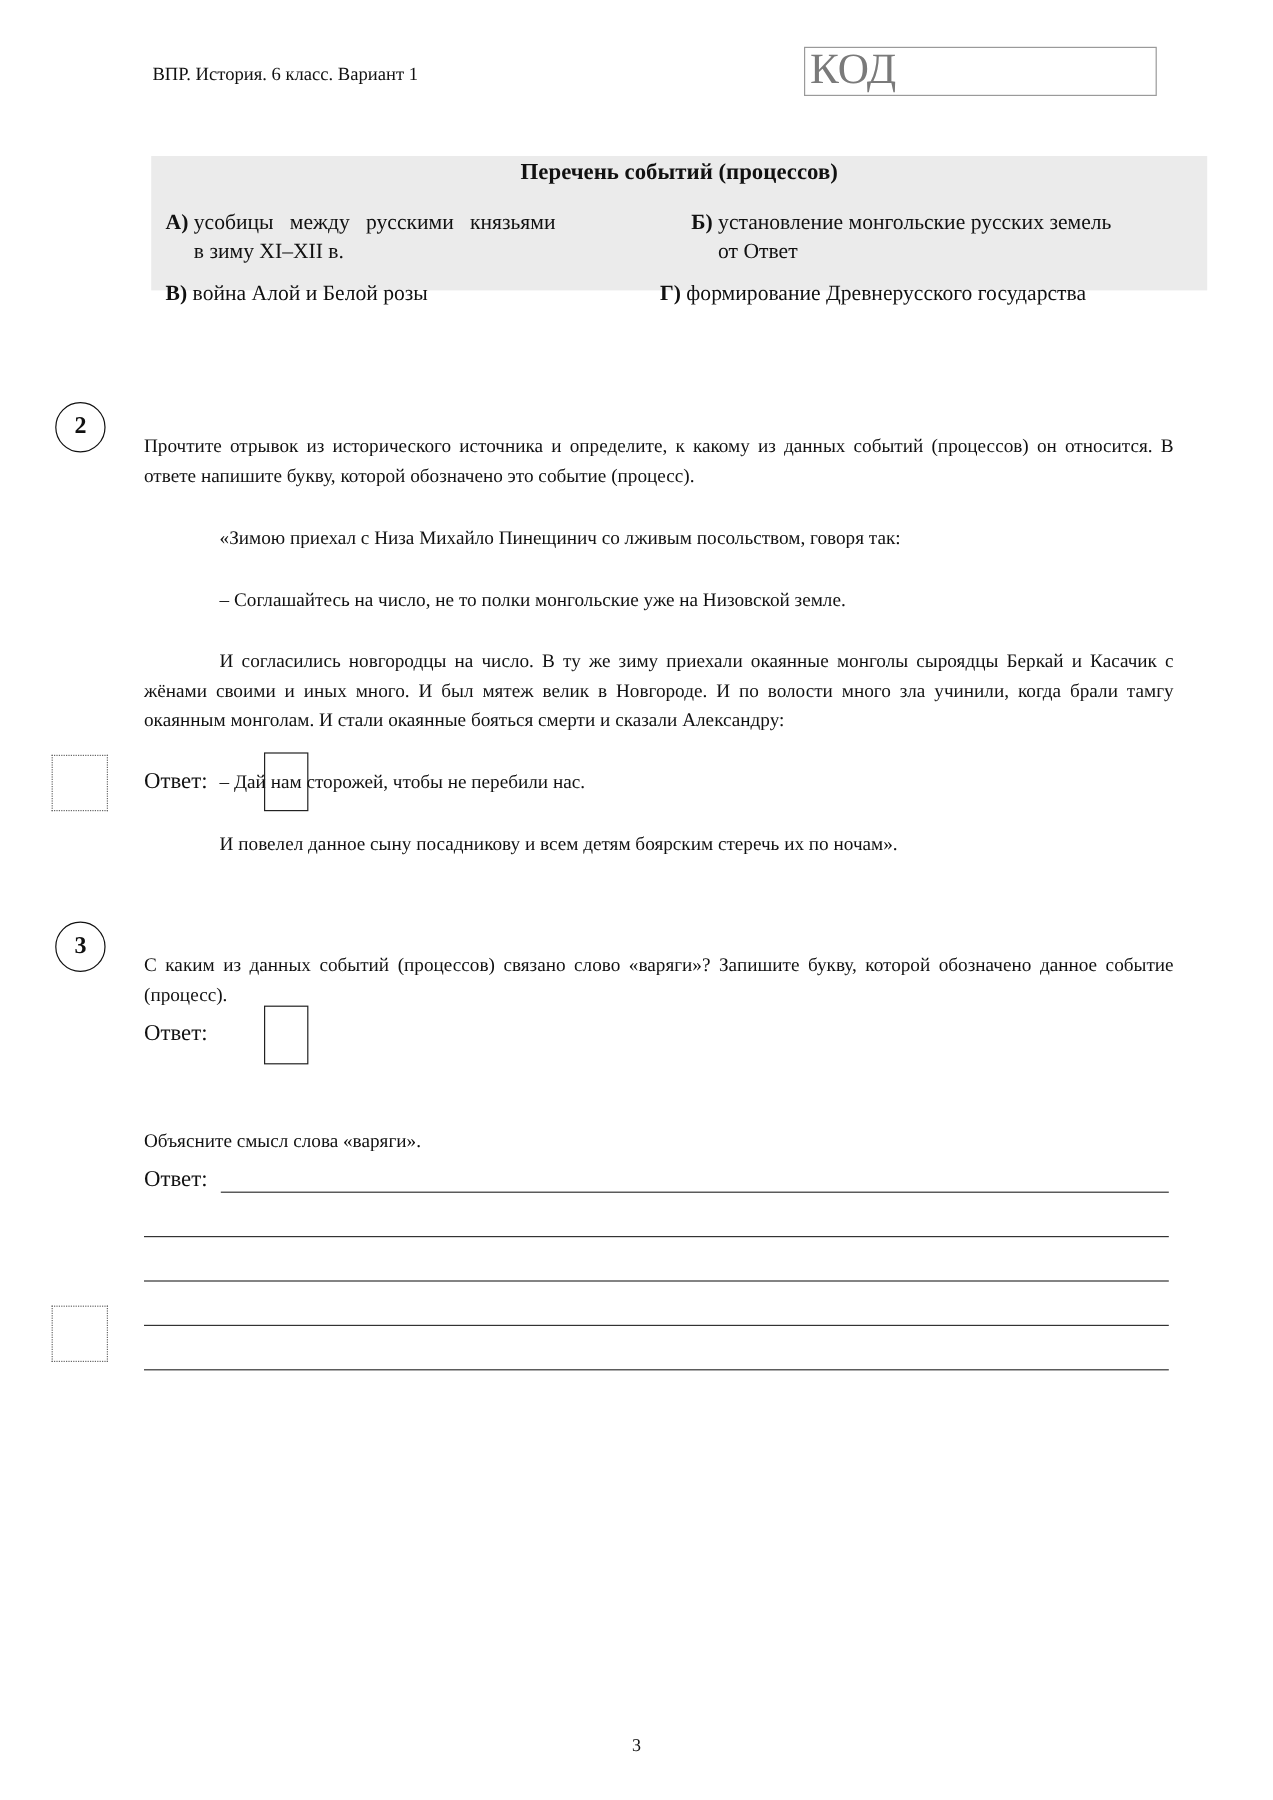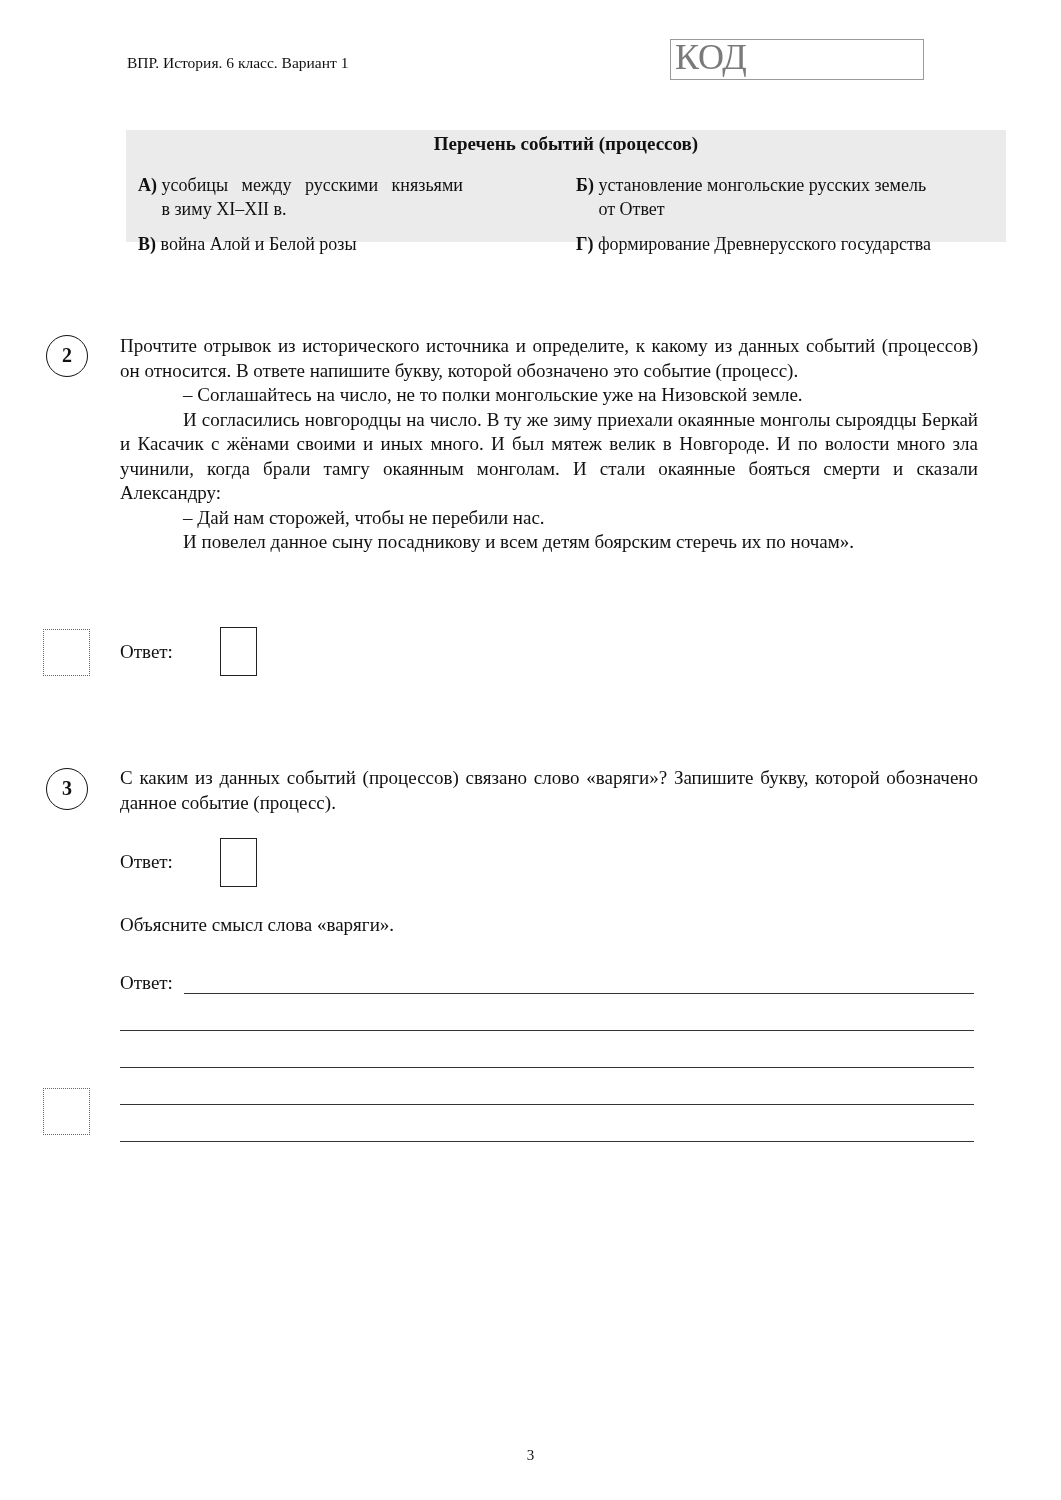--- a/index.html
+++ b/index.html
@@ -1,27 +1,27 @@
 <!DOCTYPE html>
 <html><head>
 <meta charset="utf-8">
 <style>
   html, body { margin:0; padding:0; background:#ffffff; }
   body { width:1061px; height:1500px; position:relative; font-family:"Liberation Serif","DejaVu Serif",serif; color:#111; overflow:hidden; }
   .abs { position:absolute; }
   .header-title { left:127px; top:54px; font-size:15.5px; }
-  .kod-box { left:670px; top:39px; width:254px; height:41px; border:1.5px solid #9a9a9a; box-sizing:border-box; }
+  .kod-box { left:670px; top:39px; width:294px; height:41px; border:1.5px solid #9a9a9a; box-sizing:border-box; }
   .kod-label { position:absolute; left:4px; top:-4px; font-size:36px; color:#7a7a7a; }
   .events-box { left:126px; top:130px; width:880px; height:112px; background:#ebebeb; }
   .events-title { position:absolute; left:0; right:0; top:3px; text-align:center; font-weight:bold; font-size:19px; }
   .event { position:absolute; font-size:18px; line-height:24px; }
   .event b { font-weight:bold; }
   .event .txt { display:inline-block; vertical-align:top; }
   .qnum { width:42px; height:42px; border:1.8px solid #111; border-radius:50%; box-sizing:border-box; text-align:center; line-height:38px; font-weight:bold; font-size:20px; }
-  .para { font-size:19px; line-height:24.5px; text-align:justify; }
+  .para { font-size:16px; line-height:24.5px; text-align:justify;margin-top:27px; }
   .indent { text-indent:63px; }
   .dotted-box { border:1.5px dotted #666; box-sizing:border-box; }
   .answer-cell { border:1.5px solid #222; box-sizing:border-box; }
   .answer-label { font-size:19px; }
   .write-line { border-bottom:1.5px solid #333; height:0; }
   .page-num { left:0; right:0; top:1447px; text-align:center; font-size:15px; }
 </style>
 </head>
 <body>
 
@@ -43,29 +43,30 @@
     <b>Б)</b>
     <span class="txt">
       <span>установление монгольские русских земель</span><br>
       <span>от Ответ</span>
     </span>
   </div>
   <div class="event" style="left:12px; top:102px;">
     <b>В)</b>
     <span>война Алой и Белой розы</span>
   </div>
-  <div class="event" style="left:450px; top:102px;">
+  <div class="event" style="left:424px; top:102px;">
     <b>Г)</b>
     <span>формирование Древнерусского государства</span>
   </div>
 </div>
 
 <div class="abs qnum" style="left:46px; top:335px;">2</div>
 <div class="abs" style="left:120px; top:334px; width:858px;">
   <div class="para">Прочтите отрывок из исторического источника и определите, к какому из данных событий (процессов) он относится. В ответе напишите букву, которой обозначено это событие (процесс).</div>
+  <div class="para indent">«Зимою приехал с Низа Михайло Пинещинич со лживым посольством, говоря так:</div>
   <div class="para indent">– Соглашайтесь на число, не то полки монгольские уже на Низовской земле.</div>
   <div class="para indent">И согласились новгородцы на число. В ту же зиму приехали окаянные монголы сыроядцы Беркай и Касачик с жёнами своими и иных много. И был мятеж велик в Новгороде. И по волости много зла учинили, когда брали тамгу окаянным монголам. И стали окаянные бояться смерти и сказали Александру:</div>
   <div class="para indent">– Дай нам сторожей, чтобы не перебили нас.</div>
   <div class="para indent">И повелел данное сыну посадникову и всем детям боярским стеречь их по ночам».</div>
 </div>
 <div class="abs dotted-box" style="left:43px; top:629px; width:47px; height:47px;"></div>
 <div class="abs answer-label" style="left:120px; top:641px;">Ответ:</div>
 <div class="abs answer-cell" style="left:220px; top:627px; width:37px; height:49px;"></div>
 
 <div class="abs qnum" style="left:46px; top:768px;">3</div>

